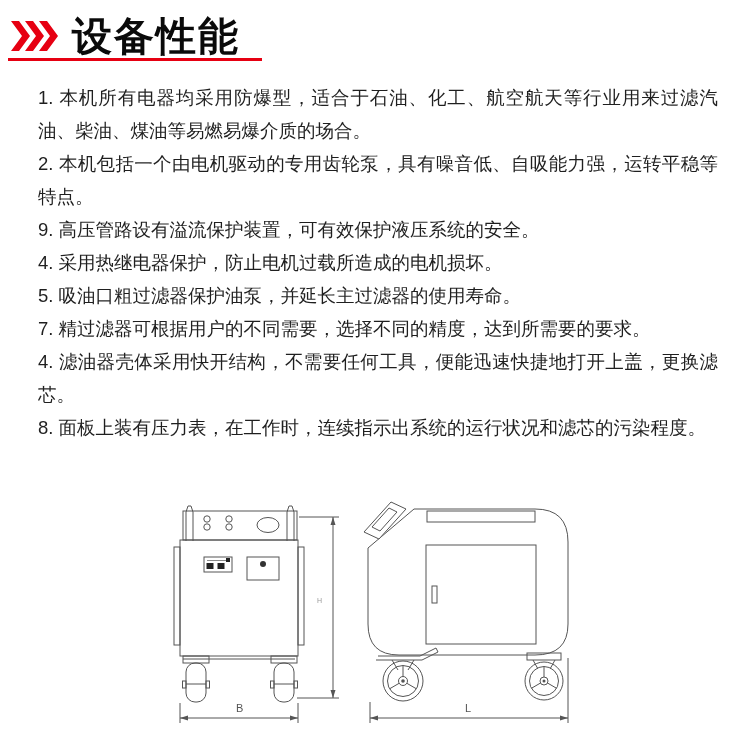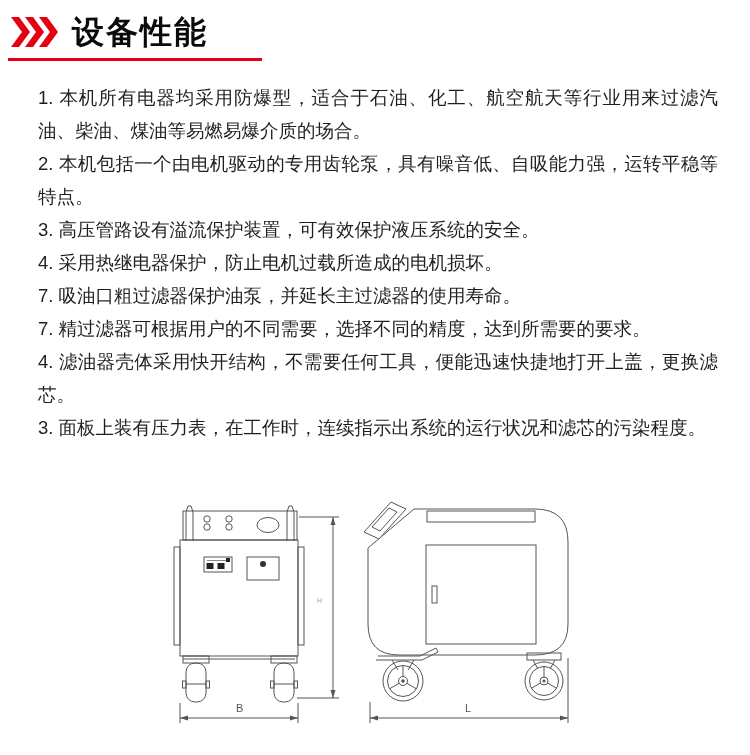--- a/index.html
+++ b/index.html
@@ -11,21 +11,21 @@
     overflow:hidden;
   }
   
   .header{
     position:absolute;top:16px;left:10px;
     display:flex;align-items:center;
   }
   .chevrons{width:48px;height:32px;display:block;}
   .page-title{
     margin:0 0 0 14px;
-    font-size:32px;
+    font-size:40px;
     font-weight:600;
     color:#0a0a0a;
     letter-spacing:2px;
     line-height:1;
   }
   .title-underline{
     position:absolute;left:8px;top:58px;
     width:254px;height:3px;
     background:#e60012;
   }
@@ -58,26 +58,26 @@
       <path d="M29 1 h8 l11 15 -11 15 h-8 l11 -15 z"></path>
     </g>
   </svg>
   <h1 class="page-title">设备性能</h1>
 </div>
 <div class="title-underline"></div>
 
 <div class="features">
   <p>1. 本机所有电器均采用防爆型，适合于石油、化工、航空航天等行业用来过滤汽油、柴油、煤油等易燃易爆介质的场合。</p>
   <p>2. 本机包括一个由电机驱动的专用齿轮泵，具有噪音低、自吸能力强，运转平稳等特点。</p>
-  <p>3. 高压管路设有溢流保护装置，可有效保护液压系统的安全。</p>
+  <p>9. 高压管路设有溢流保护装置，可有效保护液压系统的安全。</p>
   <p>4. 采用热继电器保护，防止电机过载所造成的电机损坏。</p>
-  <p>7. 吸油口粗过滤器保护油泵，并延长主过滤器的使用寿命。</p>
+  <p>5. 吸油口粗过滤器保护油泵，并延长主过滤器的使用寿命。</p>
   <p>7. 精过滤器可根据用户的不同需要，选择不同的精度，达到所需要的要求。</p>
   <p>4. 滤油器壳体采用快开结构，不需要任何工具，便能迅速快捷地打开上盖，更换滤芯。</p>
-  <p>3. 面板上装有压力表，在工作时，连续指示出系统的运行状况和滤芯的污染程度。</p>
+  <p>8. 面板上装有压力表，在工作时，连续指示出系统的运行状况和滤芯的污染程度。</p>
 </div>
 
 <svg class="drawings-layer" viewBox="0 0 750 755">
 
   <g stroke="#555" fill="none" stroke-width="1">
 
     <path d="M186 541 V512 L188 506 h3 L193 512 V541"></path>
     <path d="M287 541 V512 L289 506 h3 L294 512 V541"></path>
 
     <rect x="183" y="511" width="114" height="29"></rect>

